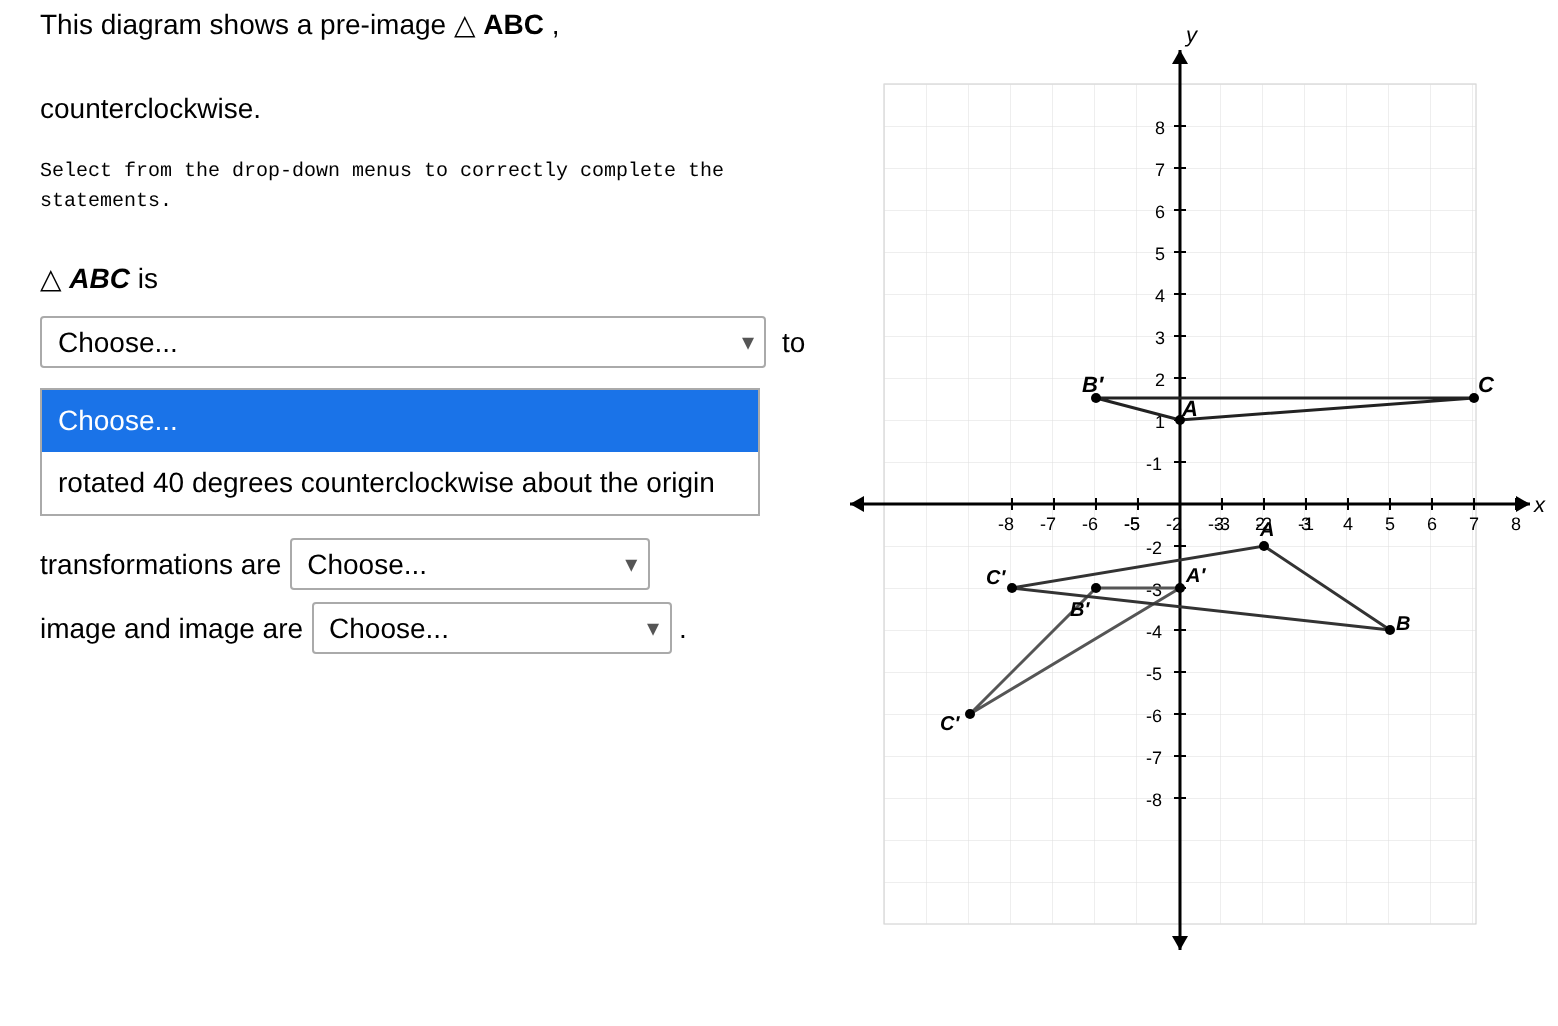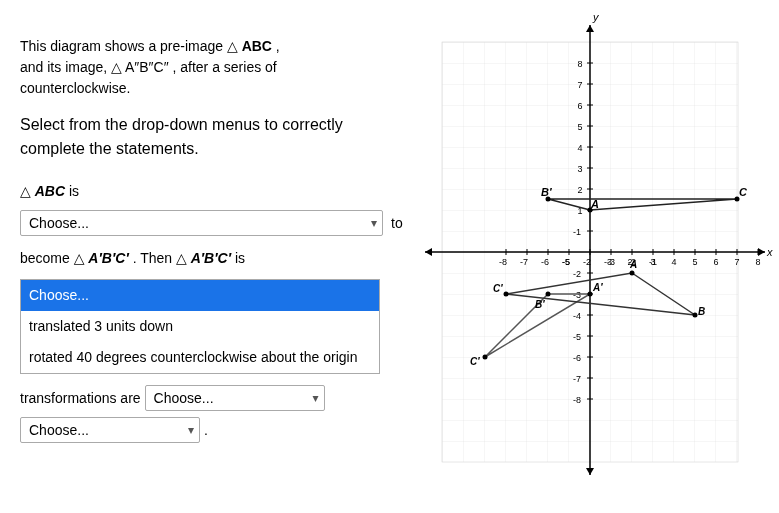--- a/index.html
+++ b/index.html
@@ -8,42 +8,43 @@
       font-size: 14px;
       background: #fff;
       width: 779px;
       height: 513px;
       overflow: hidden;
       display: flex;
     }
 
     .left-panel {
       width: 400px;
-      padding: 36px 20px;
+      padding: 2px 20px;
       flex-shrink: 0;
     }
 
     .right-panel {
       flex: 1;
       display: flex;
       align-items: flex-start;
       justify-content: center;
       padding: 5px 0;
     }
 
     .intro-text {
       font-size: 14px;
       line-height: 1.5;
       margin-bottom: 14px;
     }
 
     .select-text {
-      font-size: 16px;
+      font-size: 10px;
       line-height: 1.5;
       margin-bottom: 18px;
+      font-family: Liberation Mono, monospace;
     }
 
     .statement-block {
       margin-bottom: 10px;
     }
 
     .statement-line {
       font-size: 14px;
       line-height: 1.8;
       display: flex;
@@ -116,21 +117,21 @@
       width: 370px;
       height: 500px;
     }
   </style>
 </head>
 <body>
 
 <div class="left-panel">
   <div class="intro-text">
     <span>This diagram shows a pre-image △ <strong>ABC</strong> ,</span><br>
-    <span>and its image,  △ A″B″C″ , after a series of</span><br>
+    <br>
     <span>counterclockwise.</span>
   </div>
 
   <div class="select-text">Select from the drop-down menus to correctly complete the statements.</div>
 
   <div class="statement-block">
     <div class="statement-line">
       <span>△ <strong><em>ABC</em></strong> is</span>
     </div>
     <div style="display:flex; align-items:center; gap:8px; margin-top:6px;">
@@ -141,45 +142,42 @@
           <option>translated 3 units down</option>
           <option>rotated 90 degrees counterclockwise about the origin</option>
         </select>
         <span class="dropdown-arrow">▾</span>
       </div>
       <span>to</span>
     </div>
   </div>
 
   <div class="statement-block">
-    <div class="statement-line">
-      <span>become △ <strong><em>A′B′C′</em></strong> . Then △ <strong><em>A′B′C′</em></strong> is</span>
-    </div>
     <div class="dropdown-open-container">
       <div class="dropdown-open">
         <div class="option-item selected">Choose...</div>
-        <div class="option-item">translated 3 units down</div>
         <div class="option-item">rotated 40 degrees counterclockwise about the origin</div>
       </div>
     </div>
   </div>
 
   <div class="last-line">
     <span>transformations are</span>
     <div class="dropdown-wrapper">
       <select>
         <option>Choose...</option>
         <option>congruent</option>
         <option>similar</option>
       </select>
       <span class="dropdown-arrow">▾</span>
     </div>
   </div>
 
   <div class="last-line" style="margin-top:4px;">
+    <span>image and image are</span>
     <div class="dropdown-wrapper">
       <select>
         <option>Choose...</option>
         <option>congruent</option>
         <option>similar</option>
       </select>
       <span class="dropdown-arrow">▾</span>
     </div>
     <span>.</span>
   </div>

